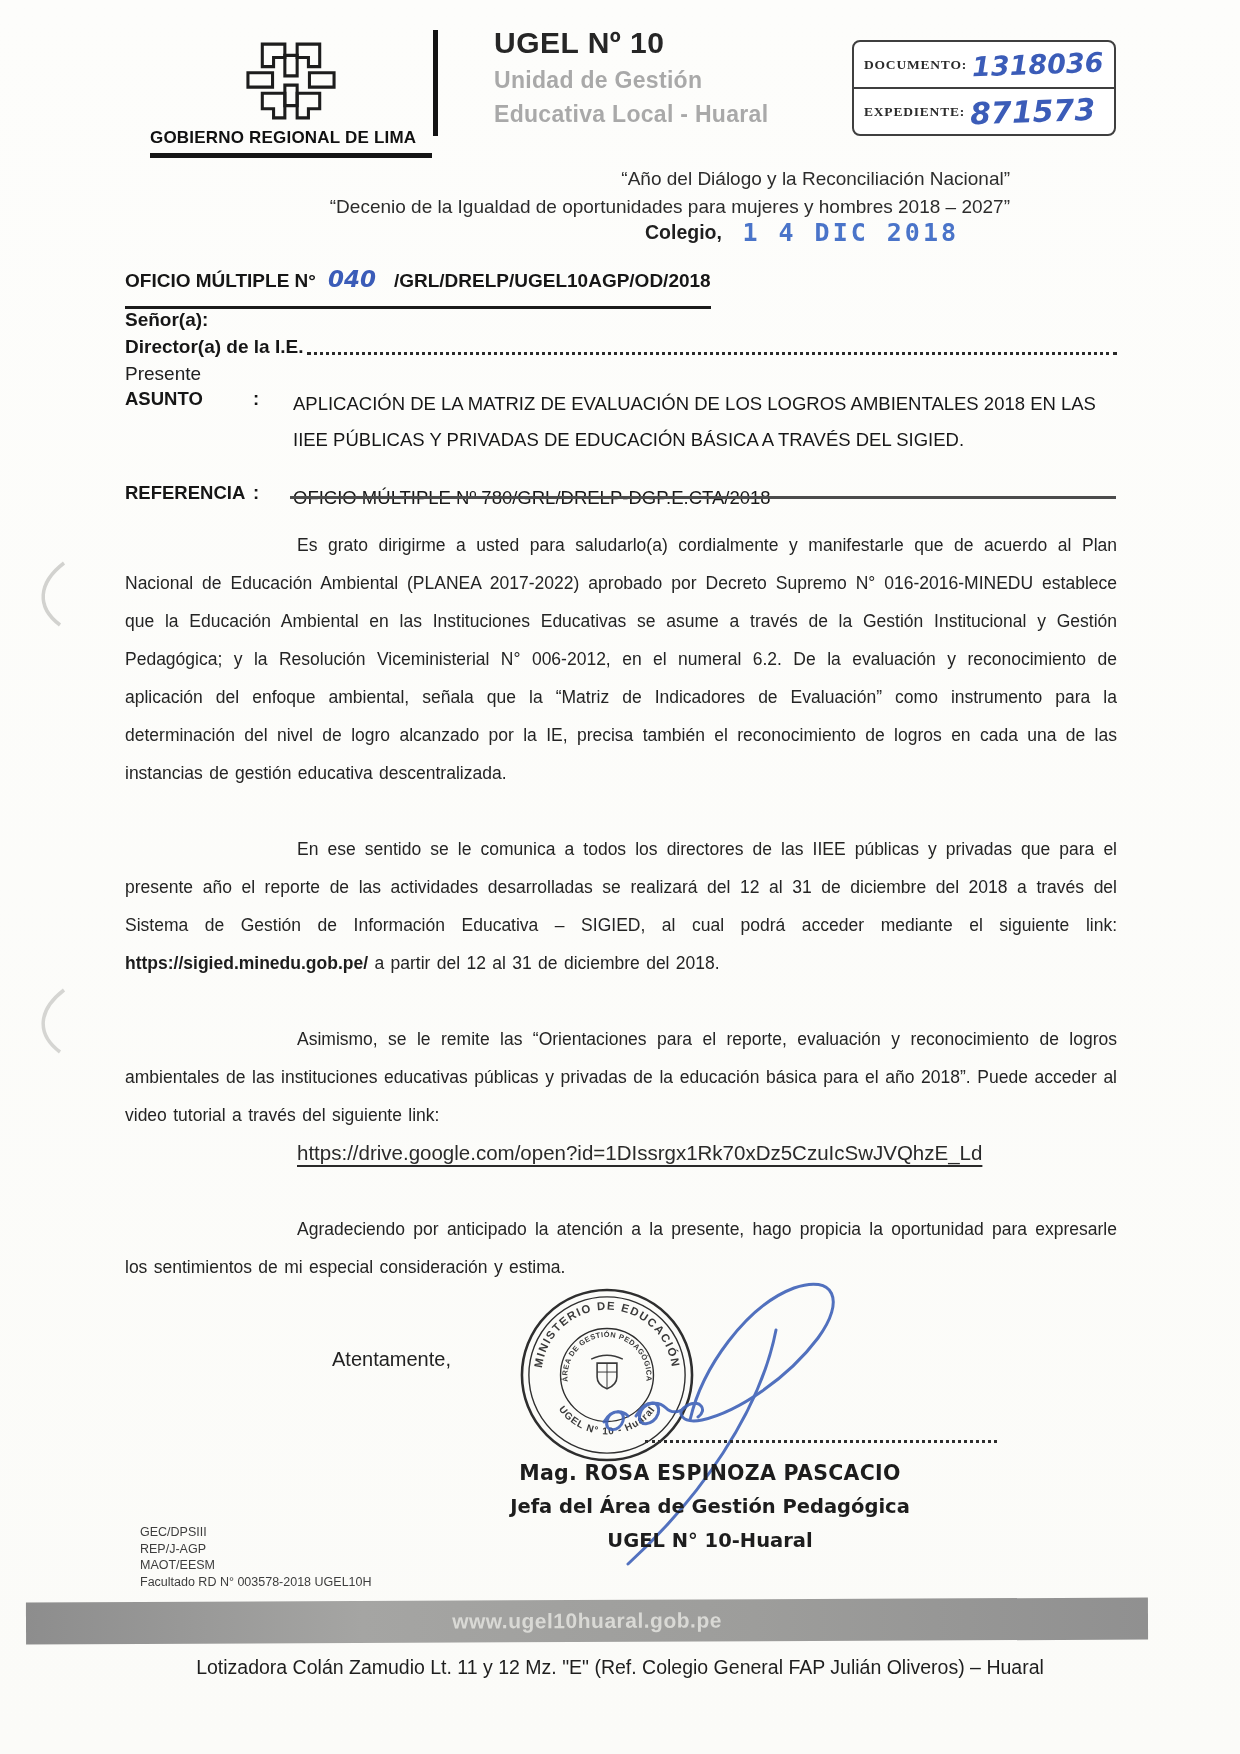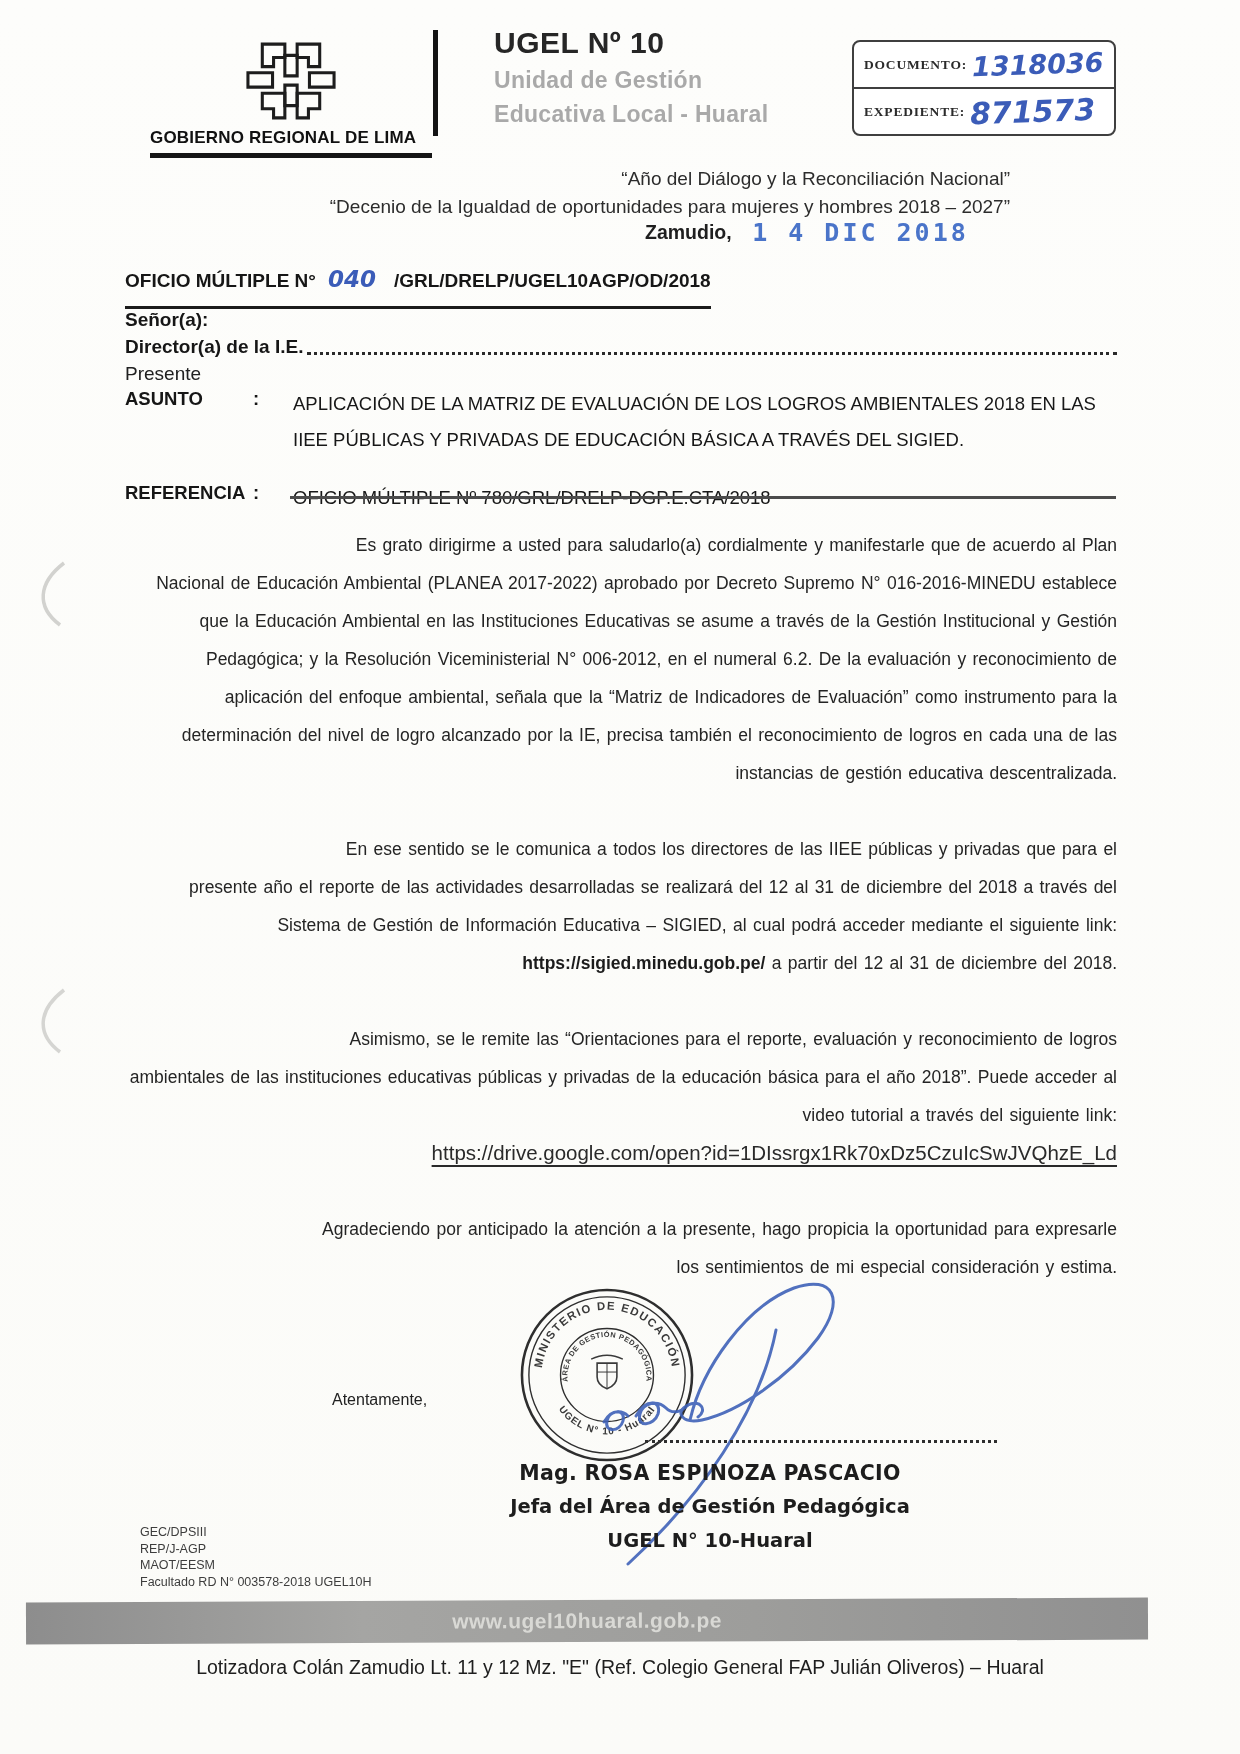--- a/index.html
+++ b/index.html
@@ -45,29 +45,29 @@
   .subj-row{display:flex;margin-bottom:22px;}
   .subj-label{width:128px;font-weight:800;font-size:18.5px;color:#161616;padding-top:2px;}
   .subj-colon{width:40px;font-weight:800;font-size:18.5px;color:#161616;padding-top:2px;}
   .subj-text{flex:1;font-weight:400;font-size:18.5px;line-height:36px;color:#171717;}
 
   .rule{position:absolute;left:290px;top:496px;width:826px;height:3px;background:#4c4c4c;}
 
   
   .body-text{position:absolute;left:125px;top:510px;width:992px;font-size:17.5px;line-height:38px;
              text-align:justify;color:#242424;word-spacing:1.5px;}
-  .body-text p{margin:0;text-indent:172px;text-align:right;}
+  .body-text p{margin:0;text-indent:172px;}
   .p-gap1{margin-top:16px !important;}
   .p-gap{margin-top:38px !important;}
   .link-bold{font-weight:700;color:#1c1c1c;text-decoration:none;}
   .drive-line{margin-top:8px;text-indent:0;font-size:20.5px;text-align:left;}
   .drive-link{color:#2a2a2a;text-decoration:underline;text-underline-offset:5px;text-decoration-thickness:2px;}
 
   
-  .closing{position:absolute;left:332px;top:1348px;font-size:16px;color:#222;margin-top:43px;}
+  .closing{position:absolute;left:332px;top:1348px;font-size:20px;color:#222;}
   .stamp-wrap{position:absolute;left:518px;top:1286px;width:178px;height:178px;}
   .sig-svg{position:absolute;left:540px;top:1272px;width:390px;height:310px;pointer-events:none;}
   .sig-dots{position:absolute;left:645px;top:1428px;width:352px;border-bottom:3.5px dotted #2e2e2e;height:12px;}
   .sig-block{position:absolute;left:500px;top:1456px;width:420px;text-align:center;
              font-family:"DejaVu Sans",sans-serif;color:#1d1d1d;}
   .sig-name{font-size:20.5px;font-weight:600;letter-spacing:0.3px;line-height:34px;}
   .sig-title{font-size:19.5px;font-weight:600;line-height:34px;}
   .sig-org{font-size:19.5px;font-weight:700;line-height:34px;}
 
   
@@ -121,21 +121,21 @@
       <span class="docvalue exp">871573</span>
     </div>
   </div>
 
   <div class="mottos">
     <div>“Año del Diálogo y la Reconciliación Nacional”</div>
     <div>“Decenio de la Igualdad de oportunidades para mujeres y hombres 2018 – 2027”</div>
   </div>
 
   <div class="dateline">
-    <span class="date-place">Zamudio,</span>
+    <span class="date-place">Colegio,</span>
     <span class="date-stamp">1 4 DIC 2018</span>
   </div>
 
   <div class="oficio">
     <span class="lbl">OFICIO MÚLTIPLE N°</span><span class="num">040</span><span class="sfx">/GRL/DRELP/UGEL10AGP/OD/2018</span>
   </div>
 
   <div class="addressee">
     <div class="senor">Señor(a):</div>
     <div class="director-row">

